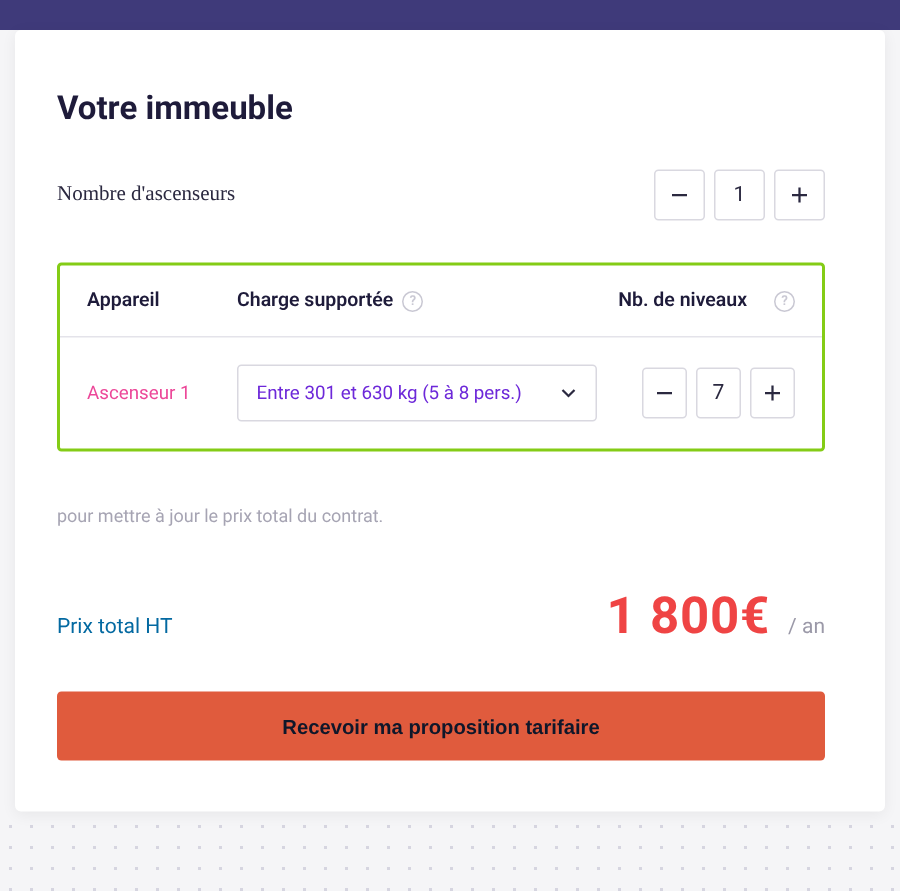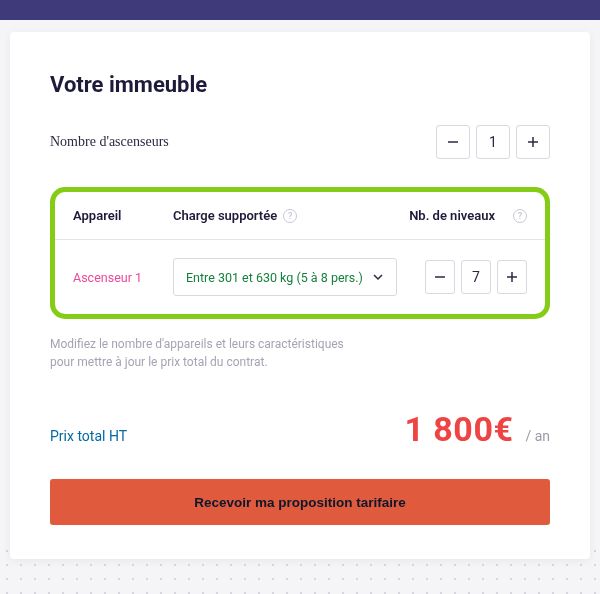--- a/index.html
+++ b/index.html
@@ -11,23 +11,23 @@
     overflow: hidden;
     position: relative;
   }
   .top-band {
     background: #3f3a7a;
     height: 20px;
     width: 100%;
   }
   .card {
     background: #fff;
-    margin: 12px 10px;
+    margin: 0 10px;
     border-radius: 4px;
-    padding: 40px 40px 34px 40px;
+    padding: 40px 40px 34px 28px;
     box-shadow: 0 2px 10px rgba(0,0,0,0.06);
   }
   .title {
     font-size: 22px;
     font-weight: 700;
     color: #1e1b3a;
     margin-bottom: 28px;
   }
   .row {
     display: flex;
@@ -64,22 +64,22 @@
     border: 1px solid #d9d8e0;
     background: #fff;
     border-radius: 3px;
     display: flex;
     align-items: center;
     justify-content: center;
     font-size: 14px;
     color: #2b2940;
   }
   .table {
-    border: 5px solid #84cc16;
-    border-radius: 15px;
+    border: 2px solid #84cc16;
+    border-radius: 3px;
     margin-bottom: 16px;
   }
   .thead, .trow {
     display: flex;
     align-items: center;
     padding: 16px 18px;
   }
   .thead {
     border-bottom: 1px solid #e4e3ea;
     font-size: 13px;
@@ -105,21 +105,21 @@
     flex: 1;
     max-width: 240px;
     height: 38px;
     border: 1px solid #d9d8e0;
     border-radius: 3px;
     padding: 0 12px;
     display: flex;
     align-items: center;
     justify-content: space-between;
     font-size: 12.5px;
-    color: #15803d;
+    color: #6d28d9;
     cursor: pointer;
     background: #fff;
   }
   .select svg { width: 12px; height: 12px; color: #2b2940; }
   .trow .col-niv { justify-content: flex-end; }
   .trow .stepper .step-btn,
   .trow .stepper .step-val { width: 30px; height: 34px; }
   .hint {
     font-size: 12px;
     color: #a6a4b3;
@@ -233,21 +233,21 @@
                 <line x1="1" y1="6" x2="11" y2="6" stroke="currentColor" stroke-width="1.5"></line>
                 <line x1="6" y1="1" x2="6" y2="11" stroke="currentColor" stroke-width="1.5"></line>
               </svg>
           </button>
         </div>
       </div>
     </div>
   </div>
 
   <p class="hint">
-    <span>Modifiez le nombre d'appareils et leurs caractéristiques</span><br>
+    <br>
     <span>pour mettre à jour le prix total du contrat.</span>
   </p>
 
   <div class="price-row">
     <div class="price-label">Prix total HT</div>
     <div class="price-right">
       <div class="price-val">1 800€</div>
       <div class="price-period">/ an</div>
     </div>
   </div>

